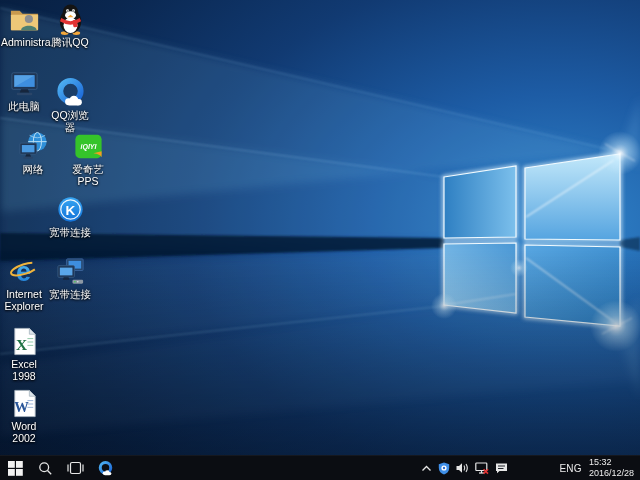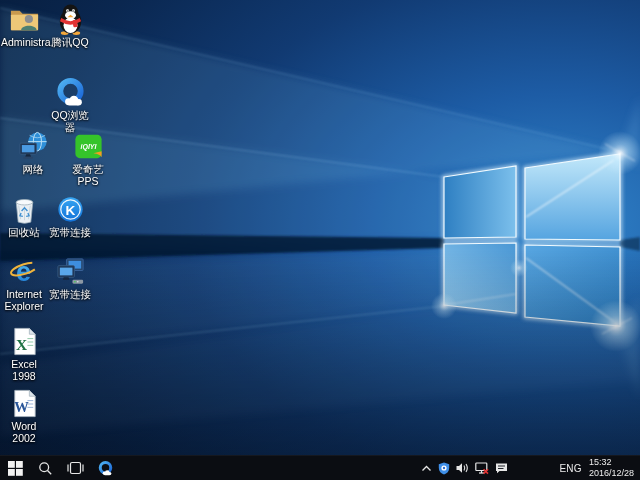--- a/index.html
+++ b/index.html
@@ -150,20 +150,32 @@
         <circle cx="14.3" cy="8.2" r="0.7" fill="#111"></circle>
           <circle cx="19.7" cy="8.2" r="0.7" fill="#111"></circle>
         <polygon points="17,12 13.8,14.6 20.2,14.6" fill="#f4a83c"></polygon>
         <path d="M7.5 15.5 q9.5 6.5 19 0 l1.4 3.4 q-11 7 -21.8 0 Z" fill="#e23333"></path>
         <rect x="19.5" y="17.5" width="4.5" height="7.5" rx="1.5" fill="#e23333" transform="rotate(-8 21.7 21)"></rect>
       </svg>
     </div>
     <div class="lbl">腾讯QQ</div>
   </div>
 
+  <div class="dicon" style="left:1px;top:67px">
+    <div class="art">
+      <svg viewBox="0 0 34 34">
+        <rect x="4" y="6" width="26" height="17" rx="1.5" fill="#1e3554" stroke="#35587f" stroke-width="1"></rect>
+        <rect x="6.5" y="8.5" width="21" height="12" fill="#3e8ede"></rect>
+        <path d="M6.5 8.5 l21 0 -21 12 Z" fill="#5fa9e8" opacity="0.7"></path>
+        <path d="M13.5 23 h7 l1.5 3.5 h-10 Z" fill="#16263d"></path>
+        <rect x="9" y="26.5" width="16" height="2.5" rx="1" fill="#2a4568"></rect>
+      </svg>
+    </div>
+    <div class="lbl">此电脑</div>
+  </div>
 
   <div class="dicon" style="left:47px;top:76px">
     <div class="art">
       <svg viewBox="0 0 34 34">
         <defs>
             <linearGradient id="qbg" x1="0" y1="0" x2="1" y2="1">
           <stop offset="0" stop-color="#4fb2f2"></stop>
               <stop offset="1" stop-color="#1b66d6"></stop>
             </linearGradient>
           </defs>
@@ -199,35 +211,20 @@
     <div class="art">
       <svg viewBox="0 0 34 34">
         <rect x="3.5" y="5" width="27" height="24" rx="4.5" fill="#35c42a"></rect>
         <path d="M22 24 q7 1 8.5 4 l0 -6 Z" fill="#f59a23"></path>
         <text x="17" y="20" text-anchor="middle" font-family="Liberation Sans, DejaVu Sans, sans-serif" font-size="7.2" font-weight="bold" font-style="italic" fill="#ffffff">iQIYI</text>
       </svg>
     </div>
     <div class="lbl">爱奇艺PPS</div>
   </div>
 
-  <div class="dicon" style="left:1px;top:193px">
-    <div class="art">
-      <svg viewBox="0 0 34 34">
-        <path d="M8.5 9.5 L25.5 9.5 L23.5 30 Q17 32.5 10.5 30 Z" fill="#e9eff4" stroke="#9fb0ba" stroke-width="0.8"></path>
-        <ellipse cx="17" cy="9.5" rx="8.5" ry="2.8" fill="#f7fafc" stroke="#9fb0ba" stroke-width="0.8"></ellipse>
-        <path d="M11 13 l2 14 M17 13.5 v14.5 M23 13 l-2 14" stroke="#c6d2da" stroke-width="0.9" fill="none"></path>
-        <g fill="none" stroke="#3f8fd0" stroke-width="1.4">
-          <path d="M14 18.5 l3 -3.2 3 3.2"></path>
-          <path d="M13.5 20.5 l-1.2 3 3 0.6"></path>
-          <path d="M20.5 20.5 l1.2 3 -3 0.6"></path>
-        </g>
-      </svg>
-    </div>
-    <div class="lbl">回收站</div>
-  </div>
 
   <div class="dicon" style="left:47px;top:193px">
     <div class="art">
       <svg viewBox="0 0 34 34">
         <defs>
             <linearGradient id="kgg" x1="0" y1="0" x2="0" y2="1">
           <stop offset="0" stop-color="#36a5f2"></stop>
               <stop offset="1" stop-color="#1272d8"></stop>
             </linearGradient>
           </defs>

